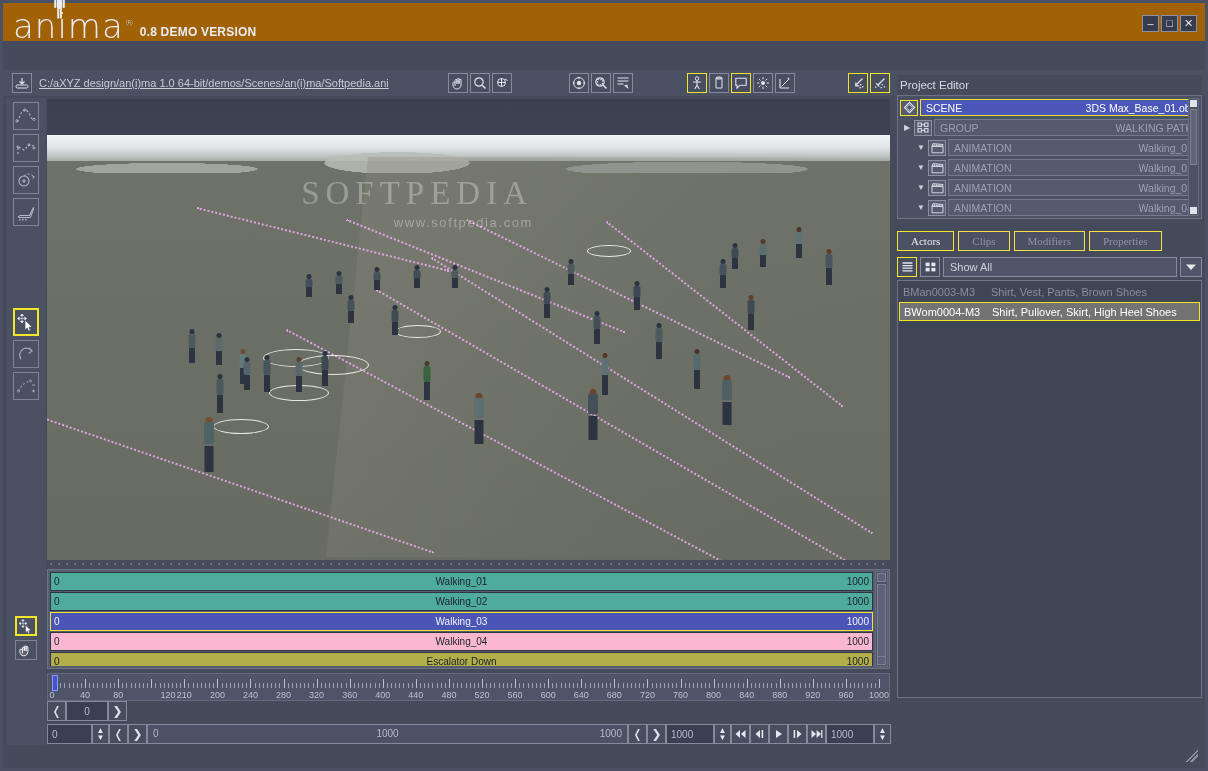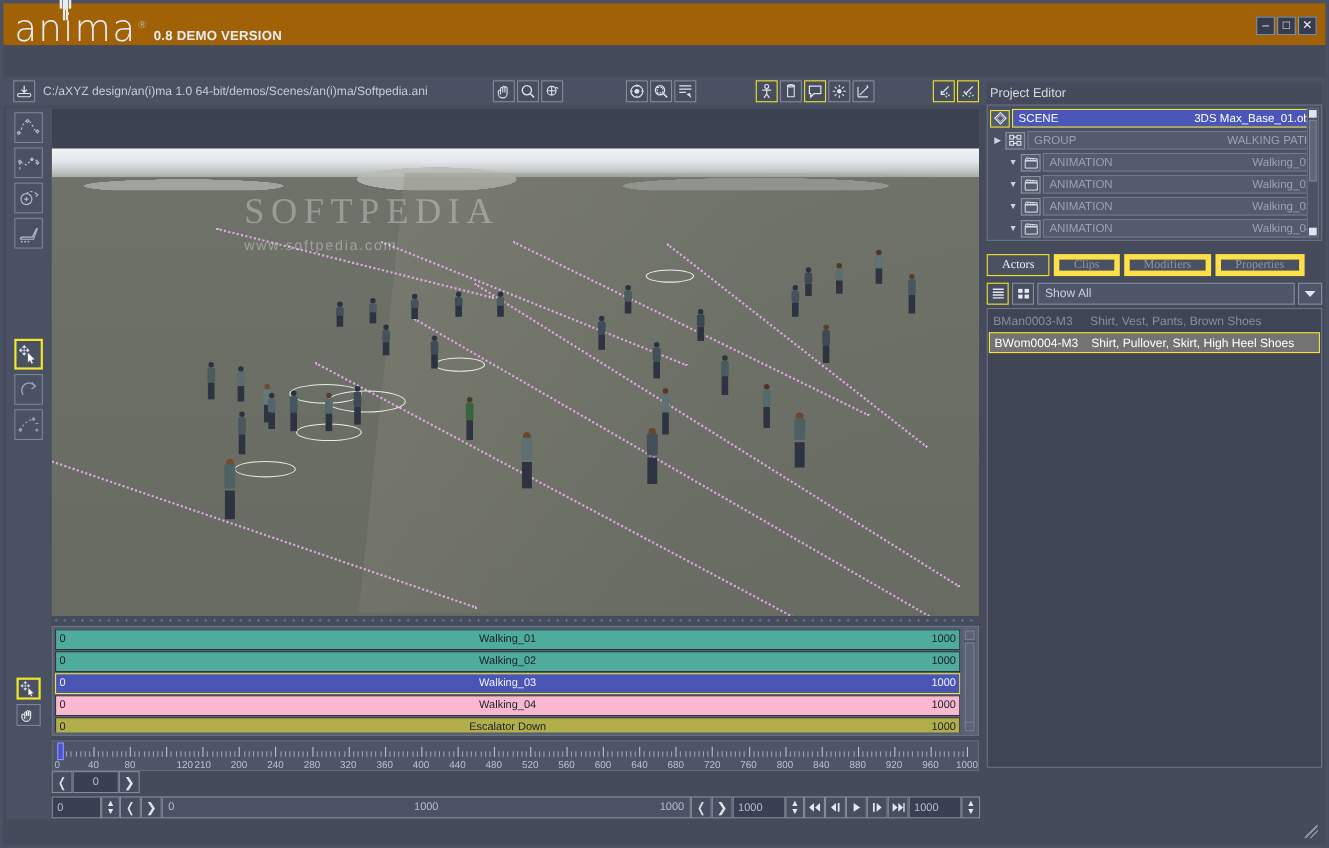--- a/index.html
+++ b/index.html
@@ -55,21 +55,21 @@
     position:absolute; left:0; top:67px; width:100%; height:26px;
     background:#4a5163; display:flex; align-items:center;
   }
   .tb-icon{
     width:20px; height:20px; border:1px solid #848b9c; background:#474e60;
     display:flex; align-items:center; justify-content:center; margin:0 1px;
   }
   .tb-icon.hl{ border-color:#f2e52a; }
   .path-box{
     position:absolute; left:36px; top:3px; height:20px; line-height:20px;
-    color:#c6cbd6; font-size:11px; white-space:nowrap;
+    color:#c6cbd6; font-size:11px; white-space:nowrap;text-decoration:underline;
   }
   .tb-grp{ position:absolute; top:3px; display:flex; }
   
   .rail{
     position:absolute; left:3px; top:95px; width:40px; bottom:3px;
     background:#4a5163;
   }
   .rail-icon{
     width:26px; height:28px; border:1px solid #7d8496; background:#4a5163;
     display:flex; align-items:center; justify-content:center;
@@ -117,22 +117,22 @@
     opacity:.85;
   }
   .fig{ position:absolute; }
   .fig .head{ position:absolute; left:50%; transform:translateX(-50%); top:0;
     width:5px; height:5px; border-radius:50%; background:#2a3340; }
   .fig .body{ position:absolute; left:50%; transform:translateX(-50%); top:5px;
     width:7px; border-radius:2px; }
   .fig .legs{ position:absolute; left:50%; transform:translateX(-50%);
     width:6px; background:#2d3340; }
   .watermark{
-    position:absolute; left:175px; top:76px; width:330px;
-    text-align:left; pointer-events:none;
+    position:absolute; left:156px; top:76px; width:330px;
+    text-align:right; pointer-events:none;
   }
   .wm-big{
     font-family:"Liberation Serif", serif; font-size:33px; letter-spacing:6px;
     color:rgba(255,255,255,.30); font-weight:400;
   }
   .wm-sm{
     font-family:"Liberation Sans", sans-serif; font-size:13px; letter-spacing:1.6px;
     color:rgba(255,255,255,.34); margin-top:3px;
   }
   .vp-dots{
@@ -230,21 +230,21 @@
   .tbar.sel .right{ color:#ffffff; }
   .tree-sb{
     position:absolute; right:2px; top:2px; width:11px; bottom:2px;
     background:#4b5266; border:1px solid #666d80;
   }
   .tree-sb-thumb{ position:absolute; left:1px; top:10px; width:7px; height:56px;
     background:#5f6679; border:1px solid #7b8296; }
   .tree-sb-cap{ position:absolute; left:1px; width:7px; height:7px; background:#dfe3ec; }
   .tabs{ display:flex; gap:4px; margin-top:12px;font-family:Liberation Serif, serif; }
   .tab{
-    height:20px; padding:0 13px; border:5px solid #fde047; background:#4a5163;
+    height:20px; padding:0 13px; border:1px solid #fde047; background:#4a5163;
     display:flex; align-items:center; font-size:11px; color:#8d94a5;
   }
   .tab.active{ border:1px solid #f2e52a; color:#e9edf3; }
   .filterbar{ display:flex; align-items:center; gap:3px; margin-top:6px; }
   .fbtn{
     width:20px; height:20px; border:1px solid #858c9d; background:#474e60;
     display:flex; align-items:center; justify-content:center;
   }
   .fbtn.hl{ border:1px solid #f2e52a; }
   .fsel{

